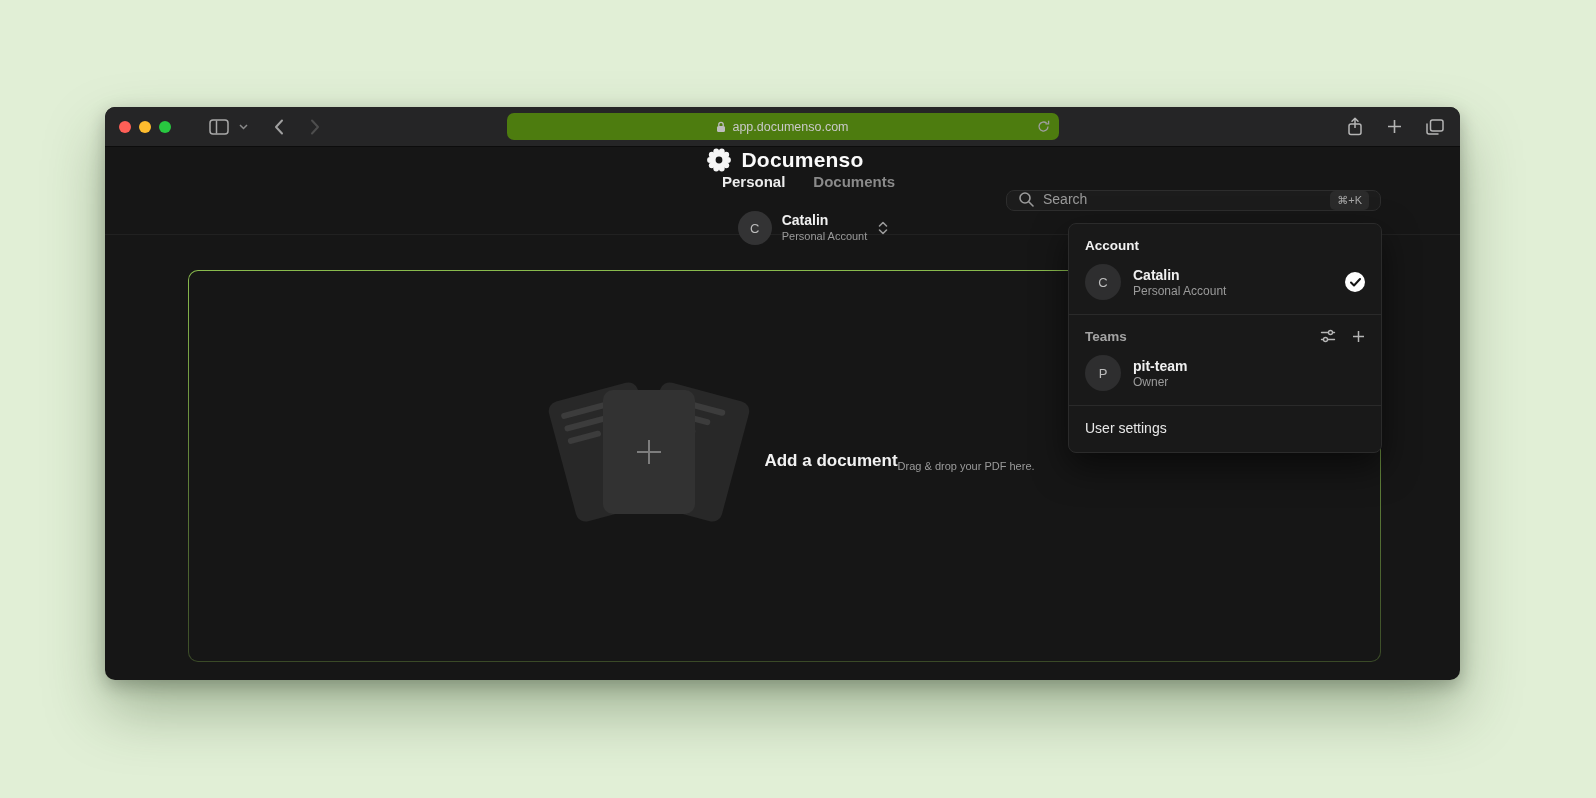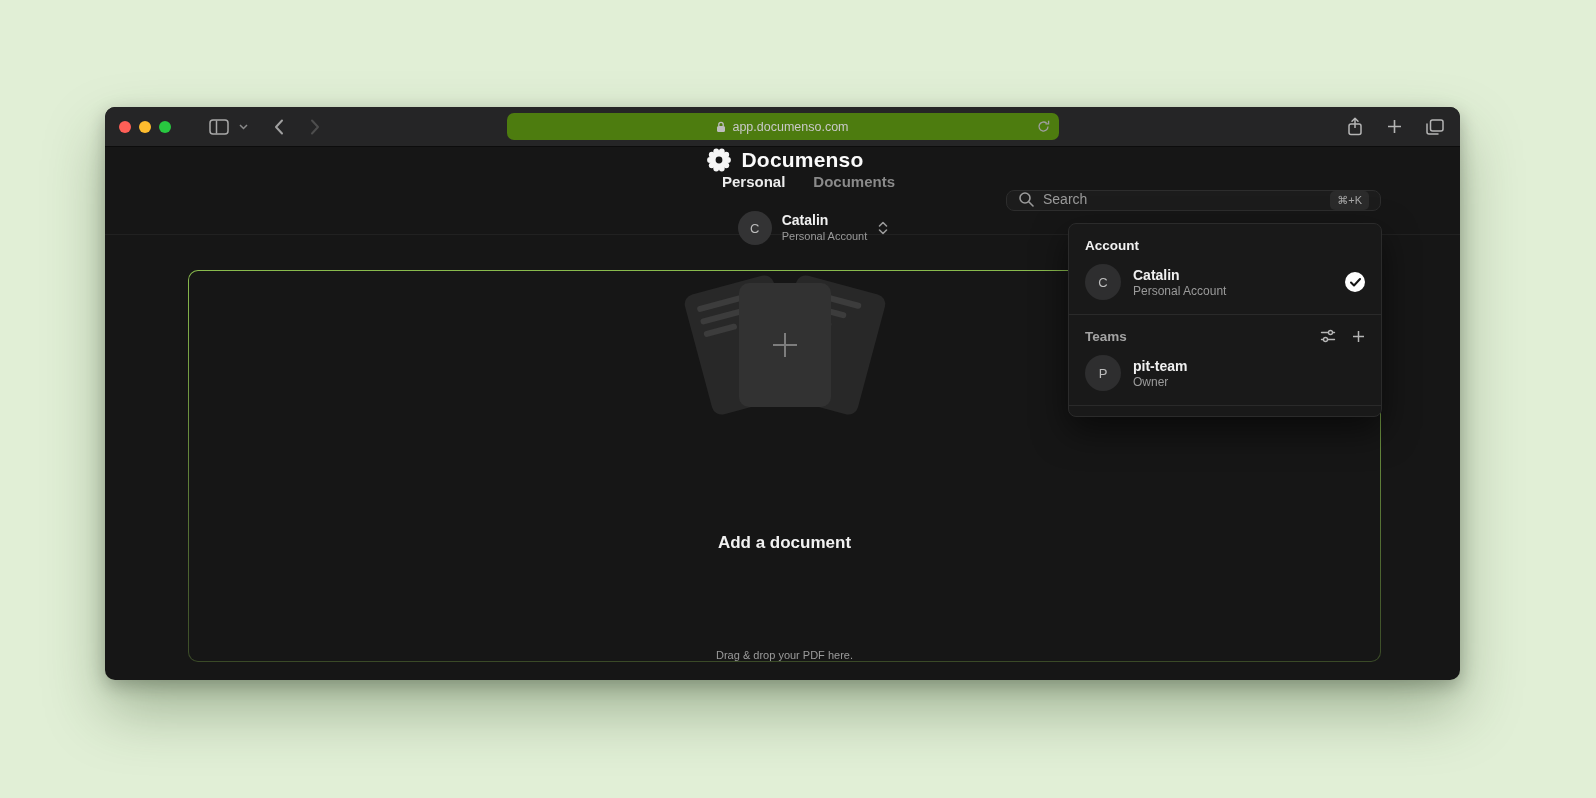--- a/index.html
+++ b/index.html
@@ -88,21 +88,21 @@
   .menu-item.danger { color:#ef4444; }
 
   
   main { padding:35px 79px 0 83px; }
   .dropzone-border {
     height:392px; border-radius:10px; padding:1px;
     background:linear-gradient(180deg, rgba(166,228,91,.8), rgba(166,228,91,.25));
   }
   .dropzone {
     width:100%; height:100%; border-radius:9px; background:#161616;
-    display:flex; flex-direction:column; align-items:center; justify-content:space-between;
+    display:flex; flex-direction:row; align-items:center; justify-content:center;
     cursor:pointer;
   }
   .cards { position:relative; width:230px; height:150px; margin-bottom:26px; }
   .card {
     position:absolute; top:12px; left:50%; width:92px; height:124px; margin-left:-46px;
     border-radius:10px; background:#282828;
   }
   .card.left  { transform:translateX(-42px) rotate(-15deg); z-index:1; }
   .card.right { transform:translateX(42px) rotate(15deg);  z-index:1; }
   .card.center{ background:#323232; z-index:2; display:flex; align-items:center; justify-content:center; }
@@ -264,20 +264,21 @@
       </span>
     </div>
     <div class="menu-row">
       <span class="avatar">P</span>
       <span>
         <div class="row-name">pit-team</div>
         <div class="row-sub">Owner</div>
       </span>
     </div>
     <div class="menu-divider"></div>
+    <div class="menu-item">User settings</div>
   </div>
 
   <main>
     <div class="dropzone-border">
       <div class="dropzone">
         <div class="cards">
           <div class="card left">
             <div class="lines">
                 <span class="line l1"></span>
                 <span class="line l2"></span>

